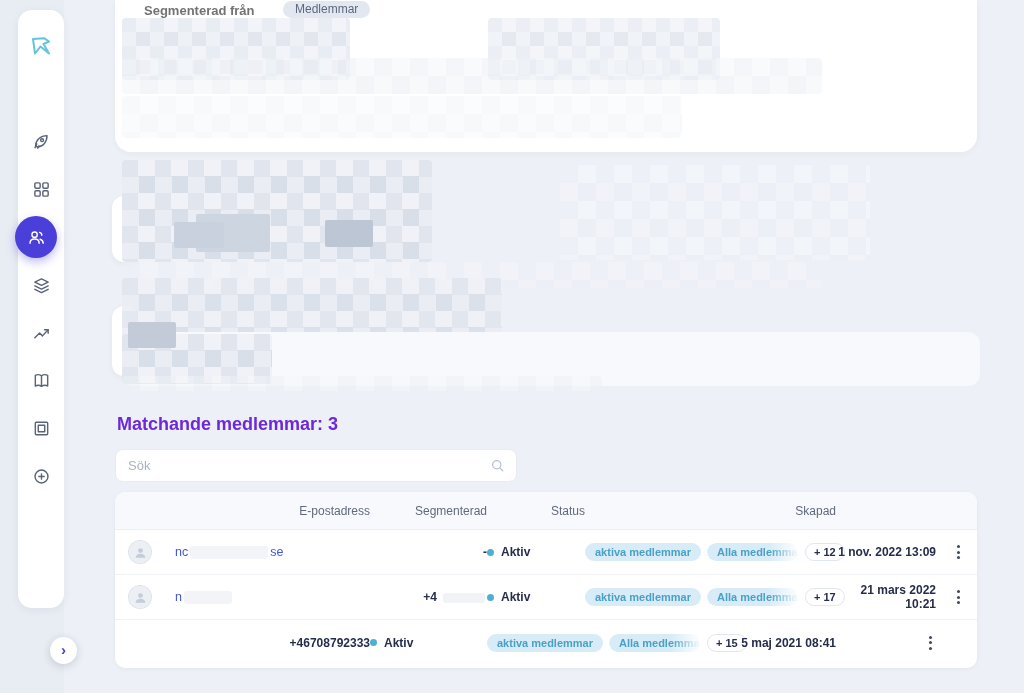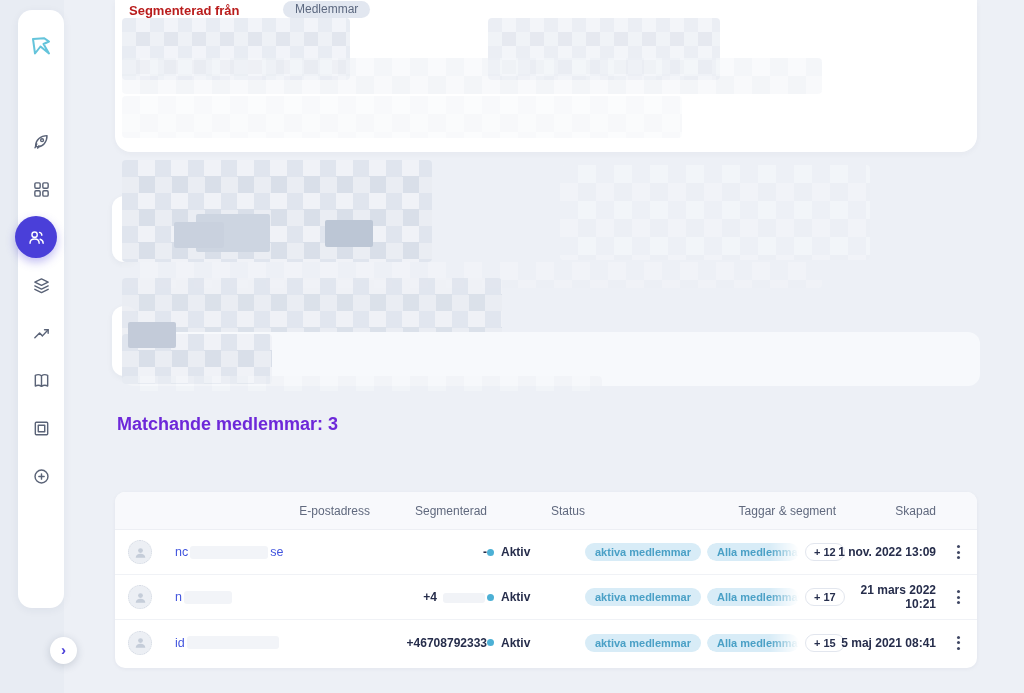--- a/index.html
+++ b/index.html
@@ -16,21 +16,21 @@
   .side-item.active{left:-3px;width:42px;height:42px;background:#4a3fd9;border-radius:50%;
                     box-shadow:0 4px 10px rgba(74,63,217,.35);}
   .side-item.active svg{stroke:#fff;}
   .expand-btn{position:absolute;left:50px;top:637px;width:27px;height:27px;background:#fff;border-radius:50%;
               box-shadow:0 2px 8px rgba(35,48,77,.18);display:flex;align-items:center;justify-content:center;
               color:#4a3fd9;font-size:15px;font-weight:700;cursor:pointer;line-height:1;padding-bottom:2px;box-sizing:border-box;}
 
   
   .top-card{position:absolute;left:115px;top:0;width:862px;height:152px;background:#fff;
             border-radius:0 0 16px 16px;box-shadow:0 2px 6px rgba(40,50,80,.04);}
-  .tab-primary{position:absolute;left:129px;top:3px;font-size:13px;font-weight:800;color:#b91c1c;cursor:pointer;}
+  .tab-primary{position:absolute;left:144px;top:3px;font-size:13px;font-weight:800;color:#737373;cursor:pointer;}
   .tab-secondary{position:absolute;left:283px;top:1px;height:17px;line-height:17px;padding:0 12px;background:#e2e7f0;
                  border-radius:9px;font-size:12px;color:#5d6980;cursor:pointer;}
 
   
   .mz{position:absolute;border-radius:4px;}
   .mz.light{background:conic-gradient(from 90deg,#e2e6ee 25%,#eef1f6 0 50%,#e8ecf3 0 75%,#f2f4f9 0) 0 0/28px 28px;}
   .mz.mid{background:conic-gradient(from 90deg,#d9dfe9 25%,#eaedf3 0 50%,#e0e5ee 0 75%,#f0f2f7 0) 0 0/33px 33px;}
   .mz.faint{background:conic-gradient(from 90deg,#ecEFf5 25%,#f4f6fa 0 50%,#eef1f6 0 75%,#f6f8fb 0) 0 0/36px 36px;}
   .solid{position:absolute;border-radius:2px;}
   .white-strip{position:absolute;width:26px;background:#fff;border-radius:12px;box-shadow:0 2px 6px rgba(40,50,80,.05);}
@@ -163,27 +163,35 @@
   <div class="mz faint" style="left:560px;top:165px;width:310px;height:95px;opacity:.65"></div>
   <div class="mz faint" style="left:122px;top:262px;width:700px;height:26px;opacity:.45"></div>
   <div class="mz mid" style="left:122px;top:278px;width:380px;height:66px;opacity:.85"></div>
   <div class="band"></div>
   <div class="mz mid" style="left:122px;top:334px;width:150px;height:50px"></div>
   <div class="solid" style="left:128px;top:322px;width:48px;height:26px;background:#c3cbd9"></div>
   <div class="mz faint" style="left:122px;top:376px;width:480px;height:15px;opacity:.5"></div>
 
   <div class="section-title">Matchande medlemmar: 3</div>
 
+  <div class="search-box">
+    <input type="text" placeholder="Sök" style="">
+    <span class="search-icon">
+      <svg viewBox="0 0 20 20">
+          <circle cx="9" cy="9" r="5.5"></circle>
+          <path d="M13.2 13.2 L17 17"></path>
+        </svg>
+    </span>
+  </div>
 
   <div class="table-card">
     <div class="tgrid thead">
       <span>E-postadress</span>
       <span>Segmenterad</span>
       <span>Status</span>
-      <span>Taggar &amp; segment</span>
       <span>Skapad</span>
       <span></span>
     </div>
     <div>
         <div class="tgrid trow">
     <div class="cell-email">
       <span class="avatar">
         <svg viewBox="0 0 20 20">
                 <circle cx="10" cy="7.4" r="3.2"></circle>
                 <path d="M3.6 17 C3.6 13.4 6.4 11.6 10 11.6 C13.6 11.6 16.4 13.4 16.4 17 Z"></path>
@@ -241,33 +249,20 @@
       <span class="count-pill">+ 17</span>
     </div>
     <div class="cell-date">21 mars 2022 10:21</div>
     <div class="kebab">
             <i></i>
             <i></i>
             <i></i>
           </div>
   </div>
         <div class="tgrid trow">
-    <div class="cell-email">
-      <span class="avatar">
-        <svg viewBox="0 0 20 20">
-                <circle cx="10" cy="7.4" r="3.2"></circle>
-                <path d="M3.6 17 C3.6 13.4 6.4 11.6 10 11.6 C13.6 11.6 16.4 13.4 16.4 17 Z"></path>
-              </svg>
-      </span>
-      <span class="email-link">
-        <span>id</span>
-        <span class="redact" style="width: 92px;"></span>
-        <span></span>
-      </span>
-    </div>
     <div class="cell-mobile">
       <span>+46708792333</span>
     </div>
     <div class="cell-status">
       <span class="status-dot"></span>
       <span>Aktiv</span>
     </div>
     <div class="cell-tags">
       <span class="tag-pill">aktiva medlemmar</span>
       <span class="tag-pill truncated">Alla medlemmar</span>

